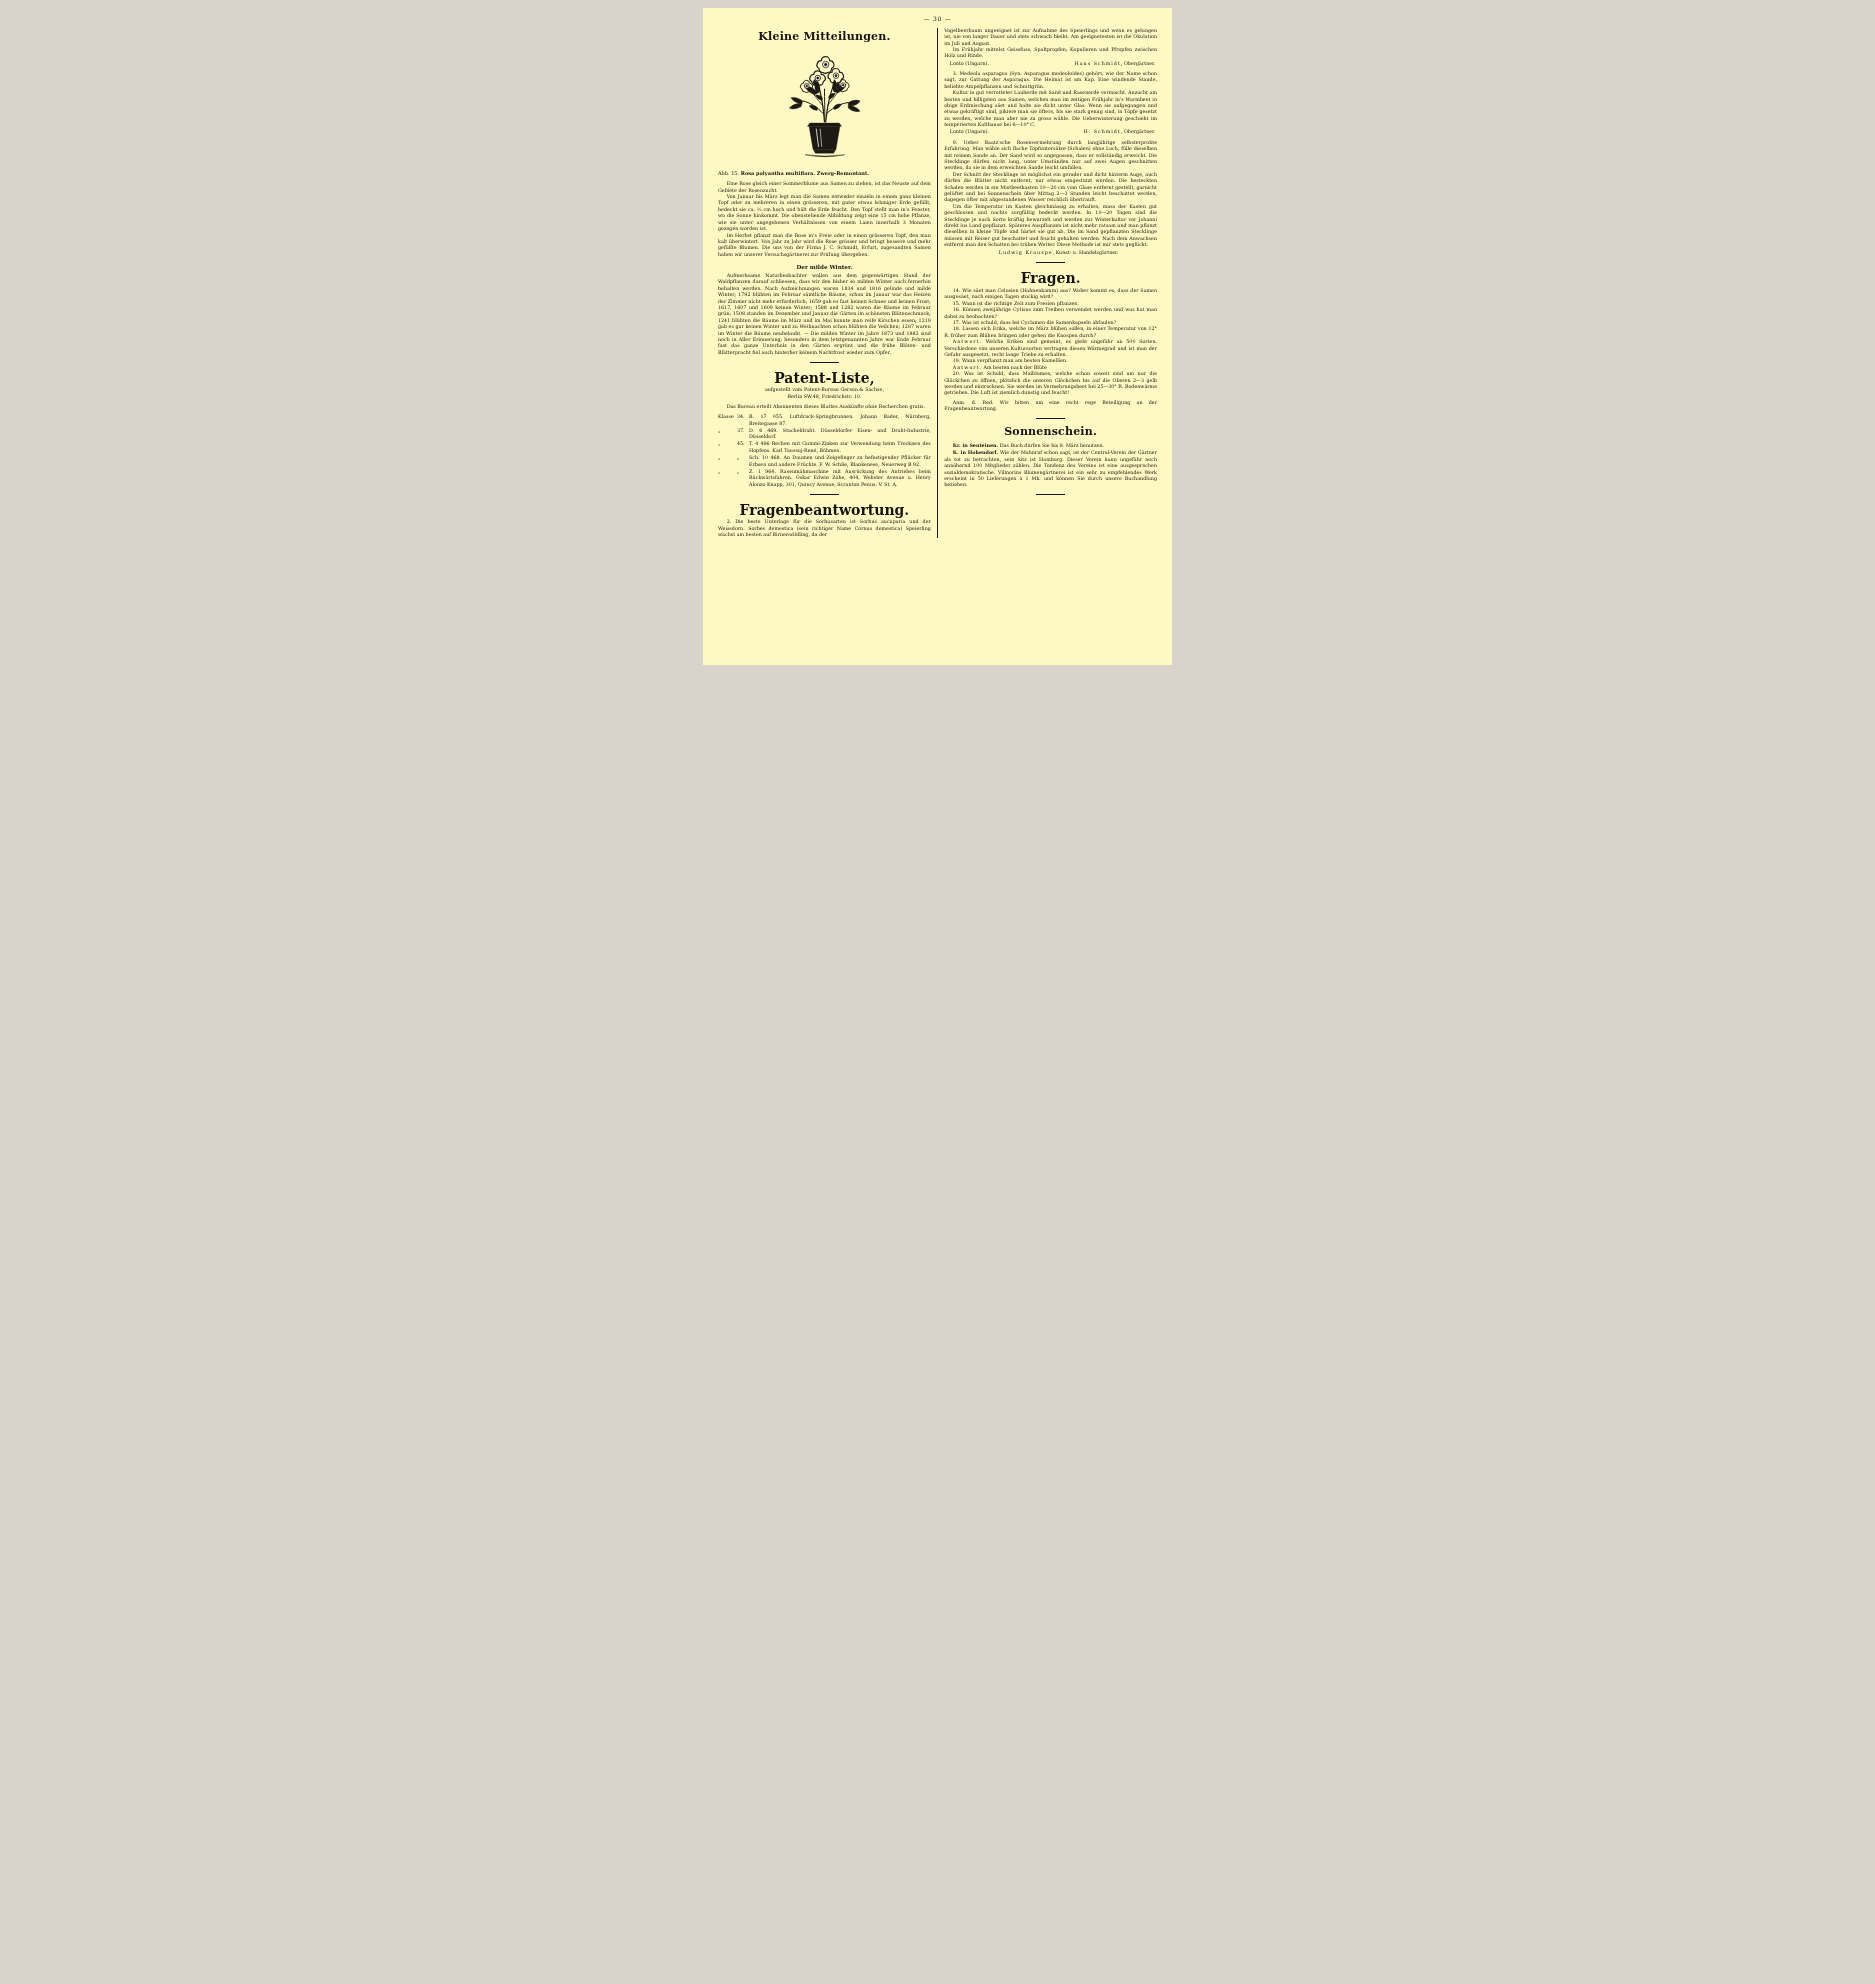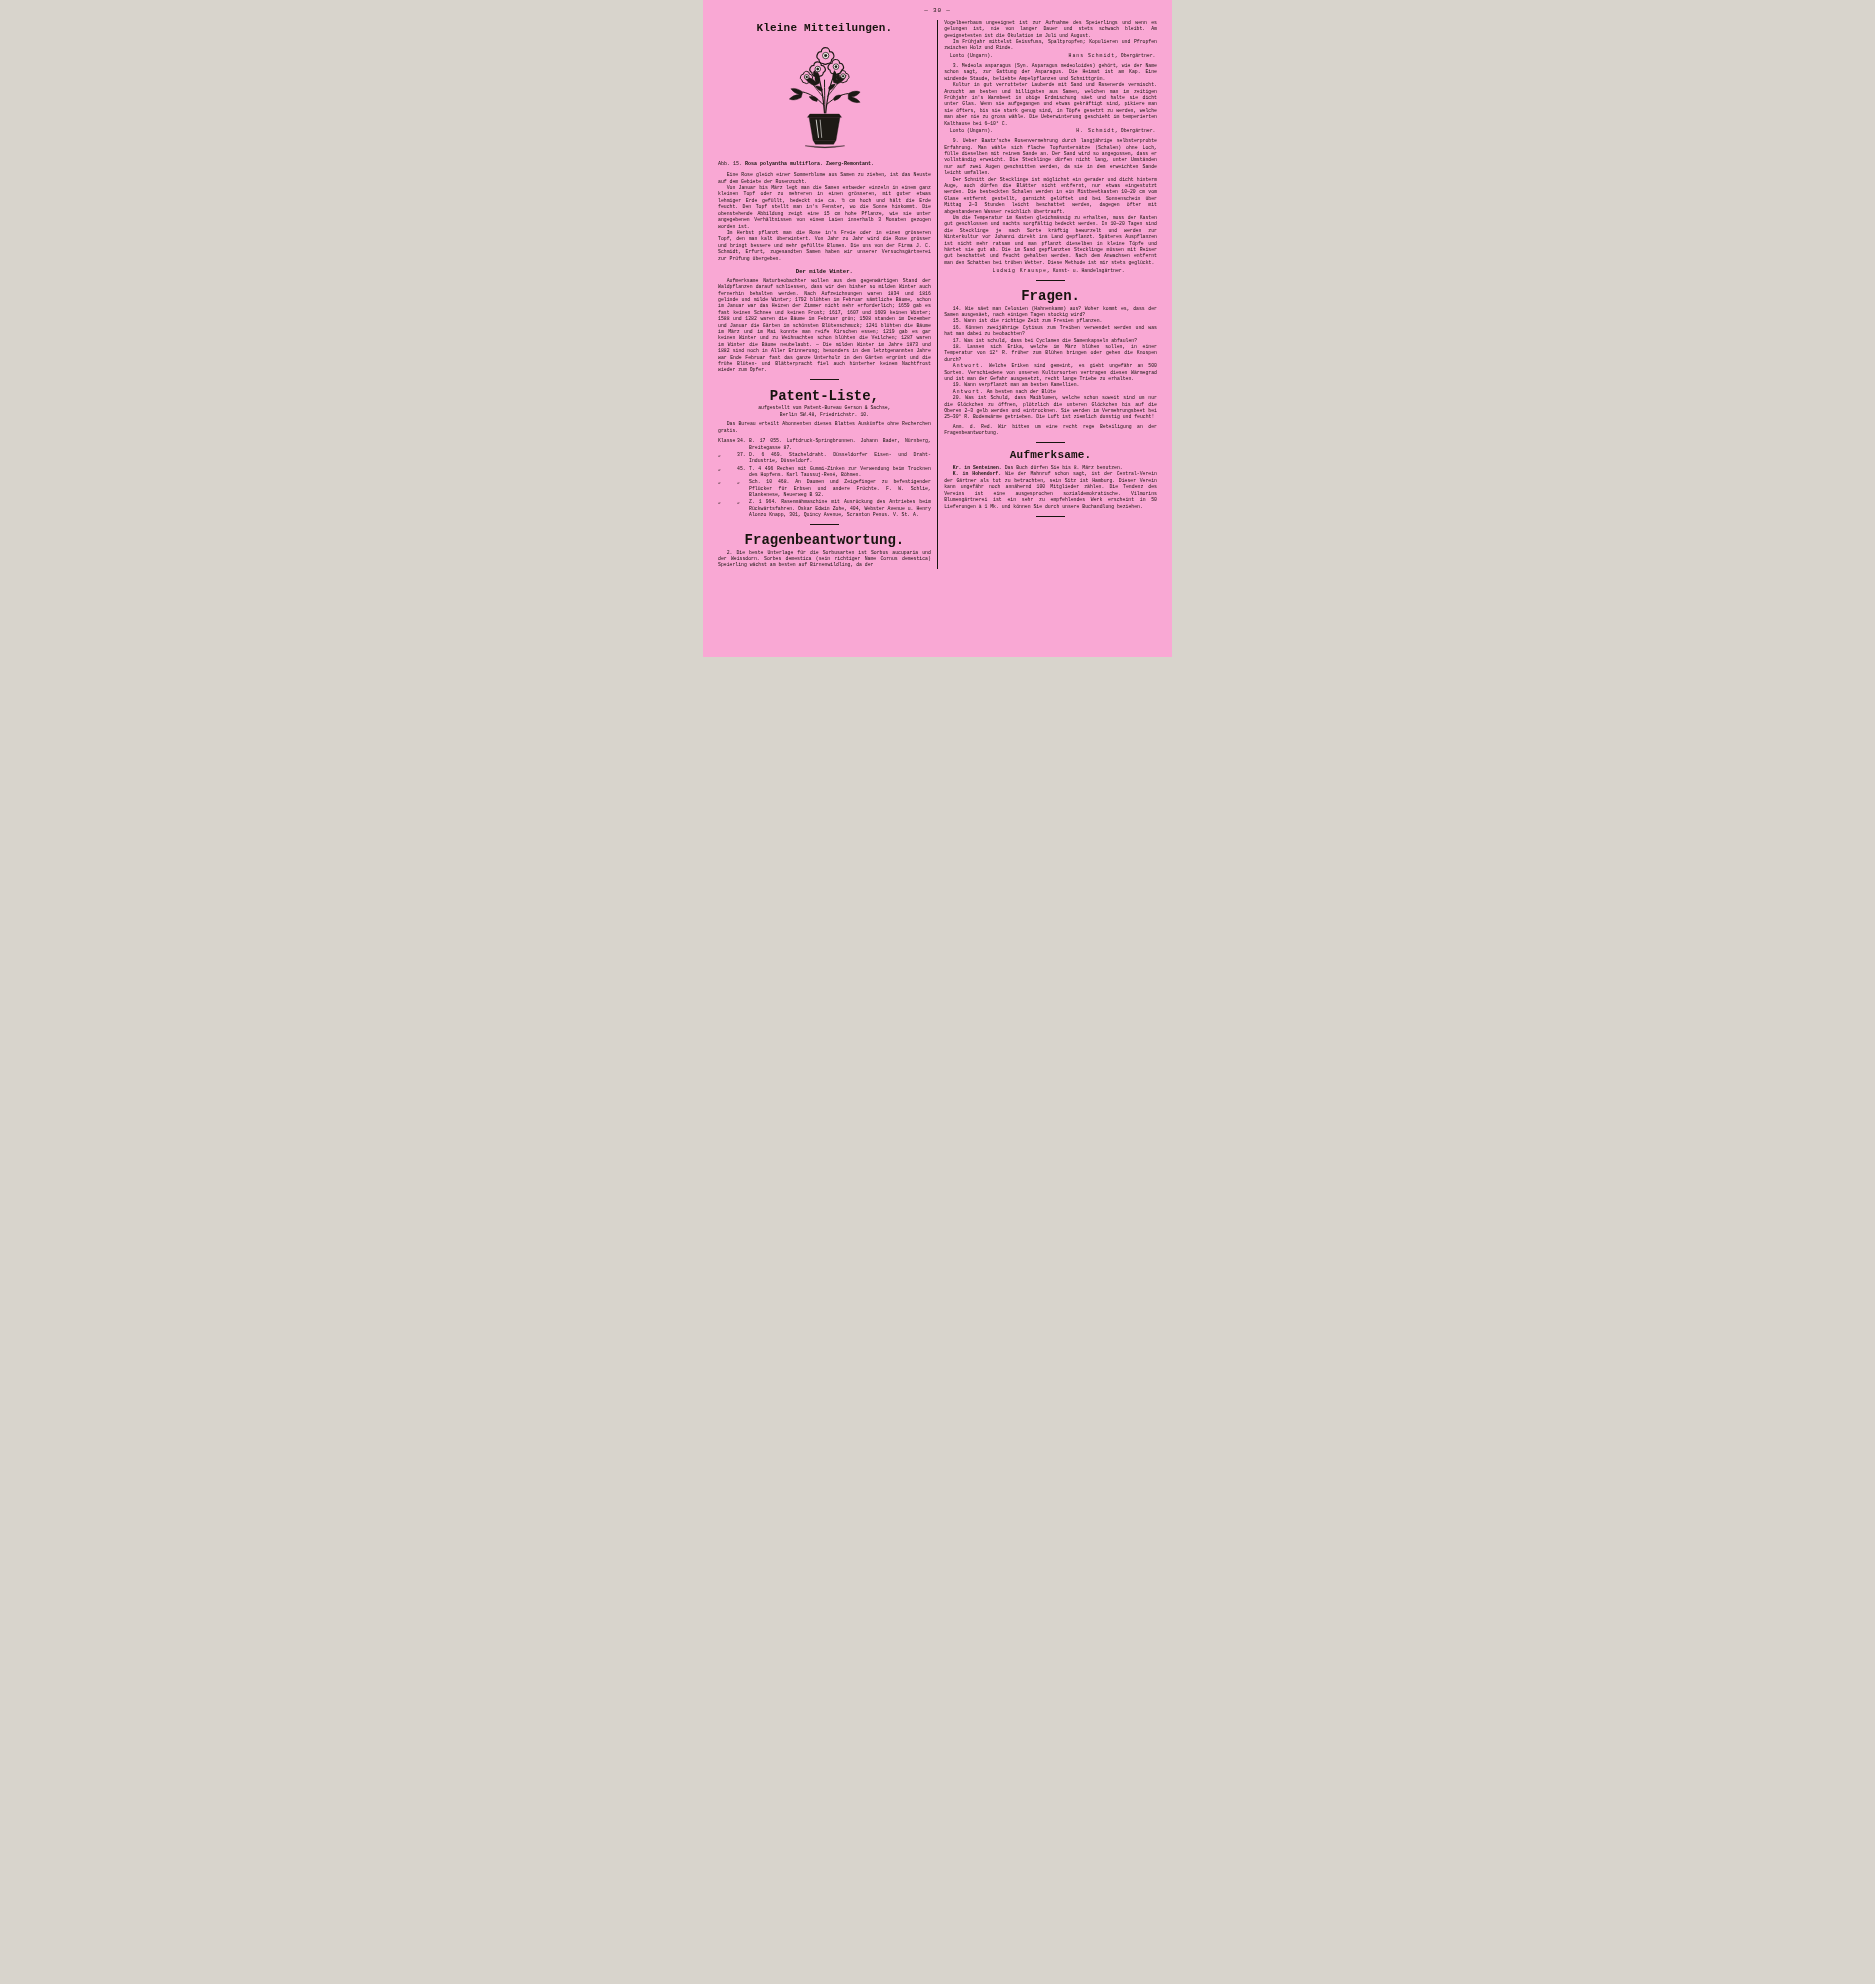--- a/index.html
+++ b/index.html
@@ -5,26 +5,25 @@
   html, body {
     margin: 0;
     padding: 0;
     background: #d8d4cc;
     font-family: "DejaVu Serif", "Liberation Serif", serif;
   }
   .page {
     position: relative;
     width: 469px;
     min-height: 657px;
-    margin: 0 auto;
-    background: #f9a8d4;
+    margin: 8px auto;
+    background: #fef9c3;
     color: #17140f;
     box-sizing: border-box;
     padding: 7.1px 15px 12px 15px;
-    font-family: Liberation Mono, monospace;
   }
   .page-number {
     text-align: center;
     font-size: 6px;
     letter-spacing: 0.8px;
     margin-bottom: 5.6px;
   }
   .columns {
     display: flex;
     align-items: stretch;
@@ -290,21 +289,21 @@
       <p class="para">18. Lassen sich Erika, welche im März blühen sollen, in einer Temperatur von 12° R. früher zum Blühen bringen oder gehen die Knospen durch?</p>
       <p class="para"><span class="qa-lead">Antwort.</span>&nbsp;<span>Welche Eriken sind gemeint, es giebt ungefähr an 500 Sorten. Verschiedene von unseren Kultursorten vertragen diesen Wärmegrad und ist man der Gefahr ausgesetzt, recht lange Triebe zu erhalten.</span></p>
       <p class="para">19. Wann verpflanzt man am besten Kamellien.</p>
       <p class="para"><span class="qa-lead">Antwort.</span>&nbsp;<span>Am besten nach der Blüte</span></p>
       <p class="para">20. Was ist Schuld, dass Maiblumen, welche schon soweit sind um nur die Glöckchen zu öffnen, plötzlich die unteren Glöckchen bis auf die Oberen 2—3 gelb werden und eintrocknen. Sie werden im Vermehrungsbeet bei 25—30° R. Bodenwärme getrieben. Die Luft ist ziemlich dunstig und feucht!</p>
       <div class="spacer-8"></div>
       <p class="para">Anm. d. Red. Wir bitten um eine recht rege Beteiligung an der Fragenbeantwortung.</p>
 
       <hr class="section-rule">
 
-      <h1 class="main-title">Aufmerksame.</h1>
+      <h1 class="main-title">Sonnenschein.</h1>
 
       <p class="para"><span class="lead-bold">Kr. in Senteinen.</span>&nbsp;<span>Das Buch dürfen Sie bis 8. März benutzen.</span></p>
       <p class="para"><span class="lead-bold">K. in Hohendorf.</span>&nbsp;<span>Wie der Mahnruf schon sagt, ist der Central-Verein der Gärtner als tot zu betrachten, sein Sitz ist Hamburg. Dieser Verein kann ungefähr noch annähernd 100 Mitglieder zählen. Die Tendenz des Vereins ist eine ausgesprochen sozialdemokratische. Vilmorins Blumengärtnerei ist ein sehr zu empfehlendes Werk erscheint in 50 Lieferungen à 1 Mk. und können Sie durch unsere Buchandlung beziehen.</span></p>
 
       <hr class="section-rule">
 
     </div>
   </div>
 </div>
 

